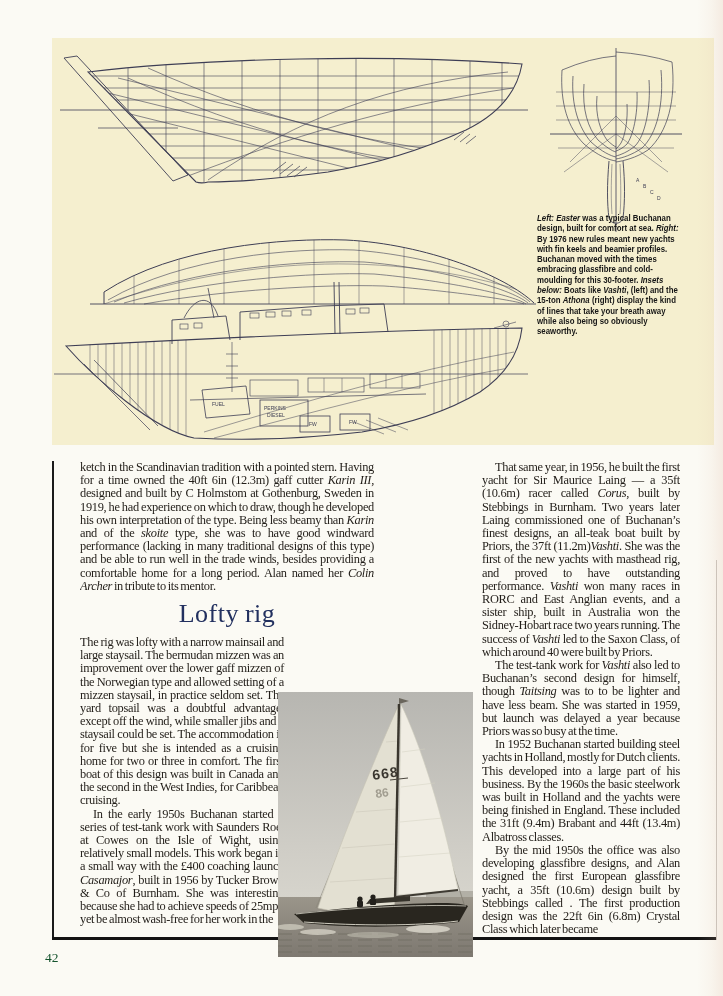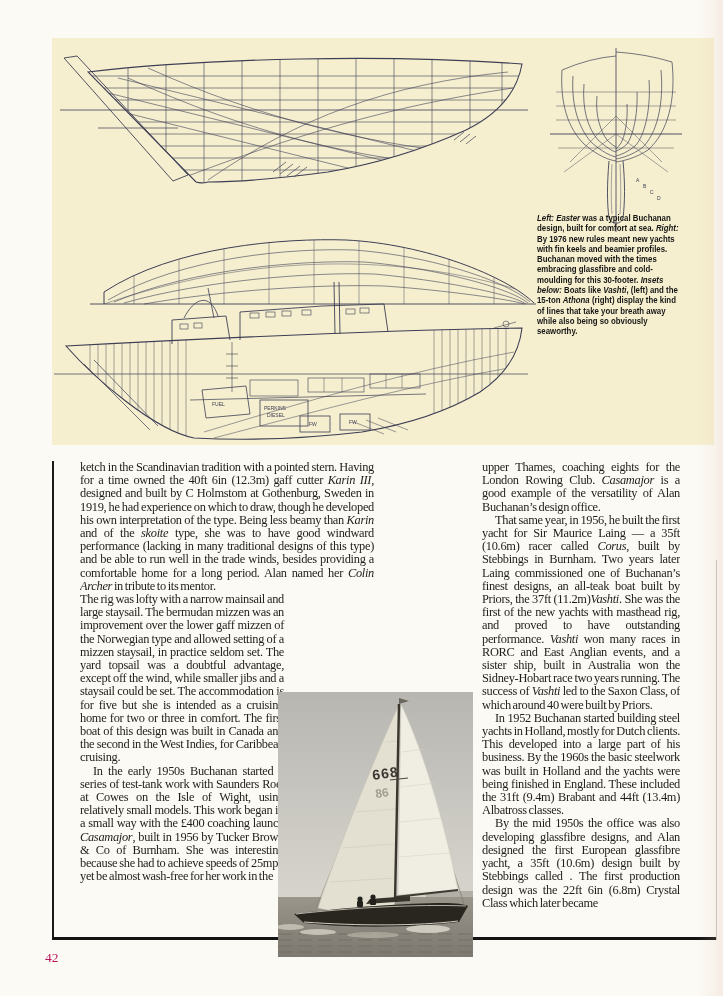--- a/index.html
+++ b/index.html
@@ -45,21 +45,21 @@
     text-align:center;color:#22305f;letter-spacing:0.5px;
     font-family:"Liberation Serif",serif;
   }
   .spacer-photo-left{float:right;width:90px;height:292px;margin-top:52px;}
   .spacer-photo-right{float:left;width:98px;height:250px;margin-top:232px;}
   
   .photo{
     position:absolute;left:278px;top:692px;width:195px;height:265px;z-index:5;
   }
   .photo svg{display:block;}
-  .pagenum{position:absolute;left:45px;top:950px;font-size:13.5px;color:#be185d;}
+  .pagenum{position:absolute;left:45px;top:950px;font-size:13.5px;color:#14532d;}
   
   .scan-edge{
     position:absolute;right:0;top:0;width:26px;height:100%;z-index:8;pointer-events:none;
     background:linear-gradient(90deg,rgba(0,0,0,0) 0%,rgba(226,194,172,0.10) 55%,rgba(221,183,160,0.22) 100%);
   }
   .scan-crease{
     position:absolute;left:716px;top:560px;width:1px;height:380px;z-index:8;
     background:rgba(125,112,100,0.35);
   }
 </style>
@@ -201,29 +201,30 @@
   </svg>
 
   <div class="caption"><i>Left: Easter</i> was a typical Buchanan design, built for comfort at sea. <i>Right:</i> By 1976 new rules meant new yachts with fin keels and beamier profiles. Buchanan moved with the times embracing glassfibre and cold-moulding for this 30-footer. <i>Insets below:</i> Boats like <i>Vashti</i>, (left) and the 15-ton <i>Athona</i> (right) display the kind of lines that take your breath away while also being so obviously seaworthy.</div>
 </div>
 
 <div class="rule-left"></div>
 <div class="rule-bottom"></div>
 
 <div class="col col-left">
   <p>ketch in the Scandinavian tradition with a pointed stern. Having for a time owned the 40ft 6in (12.3m) gaff cutter <i>Karin III</i>, designed and built by C Holmstom at Gothenburg, Sweden in 1919, he had experience on which to draw, though he developed his own interpretation of the type. Being less beamy than <i>Karin</i> and of the <i>skoite</i> type, she was to have good windward performance (lacking in many traditional designs of this type) and be able to run well in the trade winds, besides providing a comfortable home for a long period. Alan named her <i>Colin Archer</i> in tribute to its mentor.</p>
+  <h2 class="lofty">Lofty rig</h2>
   <div class="spacer-photo-left"></div>
   <p>The rig was lofty with a narrow mainsail and large staysail. The bermudan mizzen was an improvement over the lower gaff mizzen of the Norwegian type and allowed setting of a mizzen staysail, in practice seldom set. The yard topsail was a doubtful advantage, except off the wind, while smaller jibs and a staysail could be set. The accommodation is for five but she is intended as a cruising home for two or three in comfort. The first boat of this design was built in Canada and the second in the West Indies, for Caribbean cruising.</p>
   <p class="ind">In the early 1950s Buchanan started a series of test-tank work with Saunders Roe, at Cowes on the Isle of Wight, using relatively small models. This work began in a small way with the £400 coaching launch <i>Casamajor</i>, built in 1956 by Tucker Brown &amp; Co of Burnham. She was interesting because she had to achieve speeds of 25mph yet be almost wash-free for her work in the</p>
 </div>
 
 <div class="col col-right">
   <div class="spacer-photo-right"></div>
-  <p>upper Thames, coaching eights for the London Rowing Club. <i>Casamajor</i> is a good example of the versatility of Alan Buchanan’s design office.</p>
   <p class="ind">That same year, in 1956, he built the first yacht for Sir Maurice Laing — a 35ft (10.6m) racer called <i>Corus</i>, built by Stebbings in Burnham. Two years later Laing commissioned one of Buchanan’s finest designs, an all-teak boat built by Priors, the 37ft (11.2m)<i>Vashti</i>. She was the first of the new yachts with masthead rig, and proved to have outstanding performance. <i>Vashti</i> won many races in RORC and East Anglian events, and a sister ship, built in Australia won the Sidney-Hobart race two years running.  The success of <i>Vashti</i> led to the Saxon Class, of which around 40 were built by Priors.</p>
+  <p class="ind">The test-tank work for <i>Vashti</i> also led to Buchanan’s second design for himself, though <i>Taitsing</i> was to to be lighter and have less beam. She was started in 1959, but launch was delayed a year because Priors was so busy at the time.</p>
   <p class="ind">In 1952 Buchanan started building steel yachts in Holland, mostly for Dutch clients. This developed into a large part of his business. By the 1960s the basic steelwork was built in Holland and the yachts were being finished in England. These included the 31ft (9.4m) Brabant and 44ft (13.4m) Albatross classes.</p>
   <p class="ind">By the mid 1950s the office was also developing glassfibre designs, and Alan designed the first European glassfibre yacht, a 35ft (10.6m) design built by Stebbings called . The first production design was the 22ft 6in (6.8m) Crystal Class which later became</p>
 </div>
 
 <div class="photo">
   <svg width="195" height="265" viewBox="0 0 195 265">
     <defs>
       <linearGradient id="skyG" x1="0" y1="0" x2="0" y2="1">
         <stop offset="0" stop-color="#b7b6b1"></stop>
         <stop offset="0.75" stop-color="#cfcdc6"></stop>

